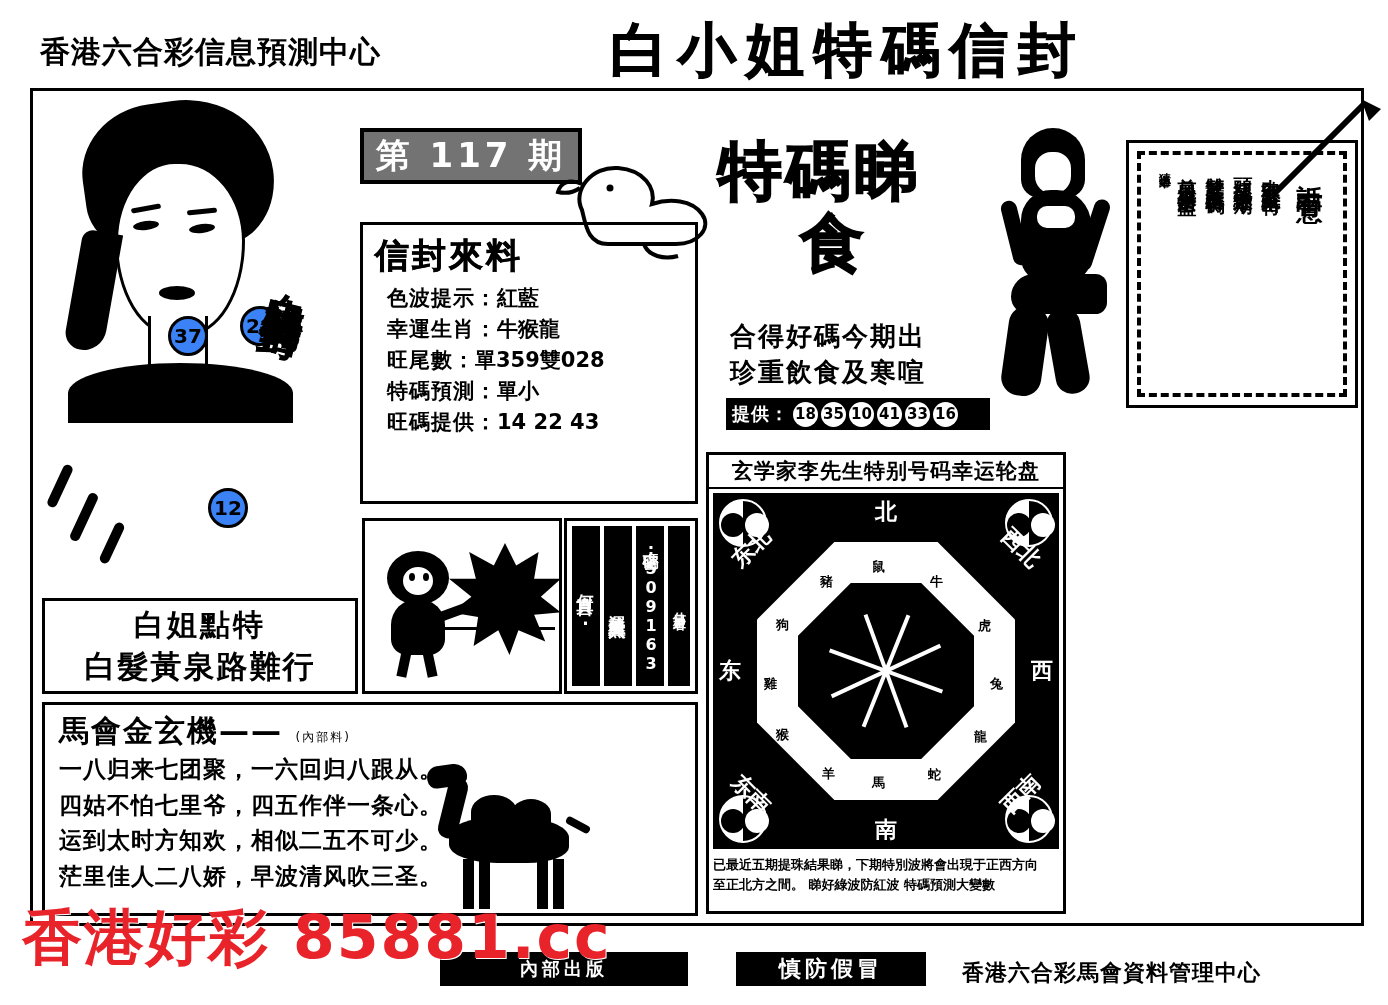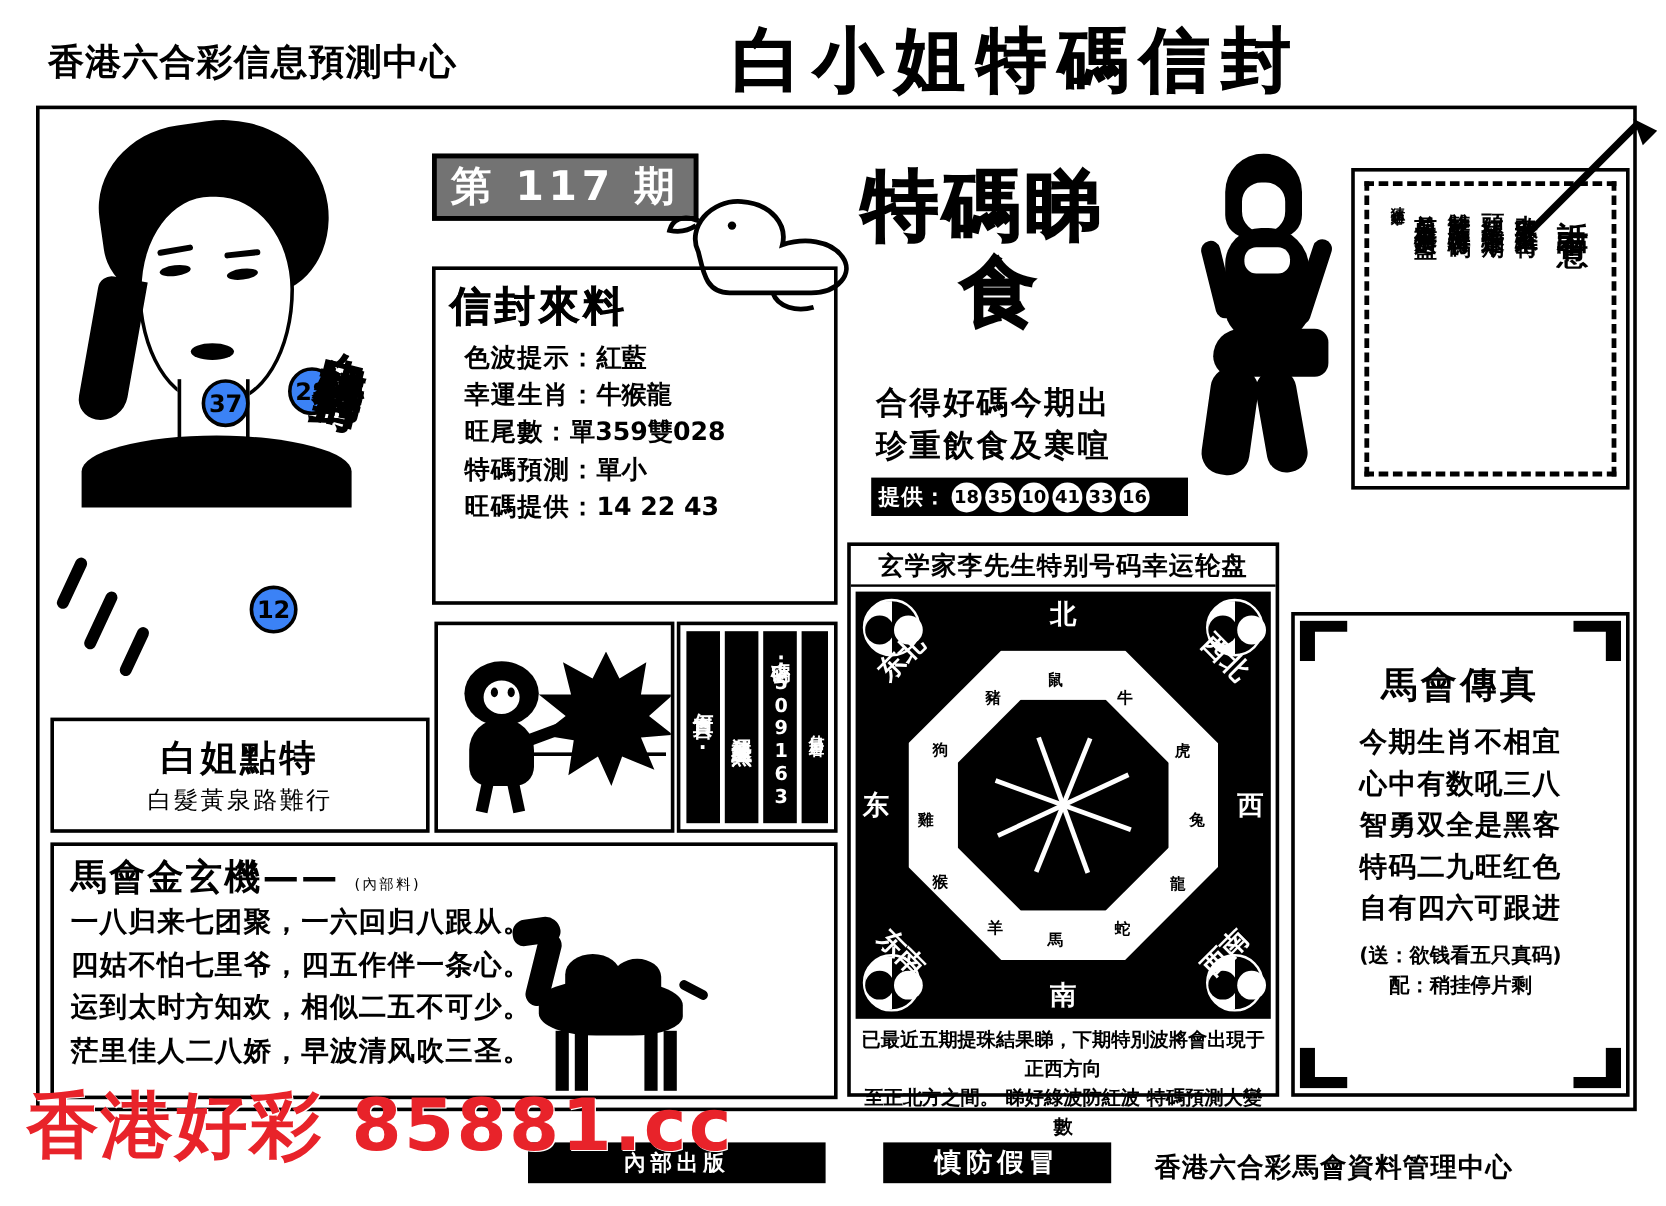--- a/index.html
+++ b/index.html
@@ -135,21 +135,21 @@
   .letter-rows .lbl { letter-spacing:1px; }
 
   
   .dianta-box {
     position:absolute; left:42px; top:598px;
     width:316px; height:96px;
     border:3px solid #000;
     display:flex; flex-direction:column; align-items:center; justify-content:center;text-align:center;
   }
   .dianta-box .l1 { font-size:30px; font-weight:bold; letter-spacing:3px;}
-  .dianta-box .l2 { font-size:20px; font-weight:normal; letter-spacing:2px;}
+  .dianta-box .l2 { font-size:31px; font-weight:bold; letter-spacing:2px;}
 
   
   .monkey-box {
     position:absolute; left:362px; top:518px;
     width:200px; height:176px;
     border:3px solid #000;
     overflow:hidden;
   }
   .monkey {
     position:absolute; left:12px; top:30px; width:110px; height:120px;
@@ -351,21 +351,21 @@
   }
   .oct-in .spoke {
     position:absolute; left:50%; top:50%; width:120px; height:4px;
     background:#fff; transform-origin:center;
   }
   .zlabel {
     position:absolute; font-size:13px; font-weight:bold;
     writing-mode:vertical-rl; text-orientation:upright;
   }
   .wheel-foot {
-    font-size:16px; font-weight:bold; text-align:center;
+    font-size:13px; font-weight:bold; text-align:left;
     line-height:1.5; padding:2px 4px 0;
   }
 
   
   .fax-panel {
     position:absolute; left:1076px; top:510px;
     width:282px; height:404px;
     border:3px solid #000;
     padding:10px 8px 6px;
     text-align:center;
@@ -600,38 +600,20 @@
           <div class="spoke" style="transform:translate(-50%,-50%) rotate(112deg);"></div>
         </div>
       </div>
     </div>
     <div class="wheel-foot">
       <div>已最近五期提珠結果睇，下期特別波將會出現于正西方向</div>
       <div>至正北方之間。   睇好綠波防紅波    特碼預測大變數</div>
     </div>
   </div>
 
-  <div class="fax-panel">
-    <div class="corner c-tl"></div>
-    <div class="corner c-tr"></div>
-    <div class="corner c-bl"></div>
-    <div class="corner c-br"></div>
-    <div class="fax-title">馬會傳真</div>
-    <div class="fax-lines">
-      <div>今期生肖不相宜</div>
-      <div>心中有数吼三八</div>
-      <div>智勇双全是黑客</div>
-      <div>特码二九旺红色</div>
-      <div>自有四六可跟进</div>
-    </div>
-    <div class="fax-note">
-      <div>(送：欲钱看五只真码)</div>
-      <div>配：稍挂停片剩</div>
-    </div>
-  </div>
 
   <div class="footer">
     <div class="f-black1">內部出版</div>
     <div class="f-black2">慎防假冒</div>
     <div class="f-right">香港六合彩馬會資料管理中心</div>
   </div>
 
   <div class="watermark">香港好彩  85881.cc</div>
 </div>
 

